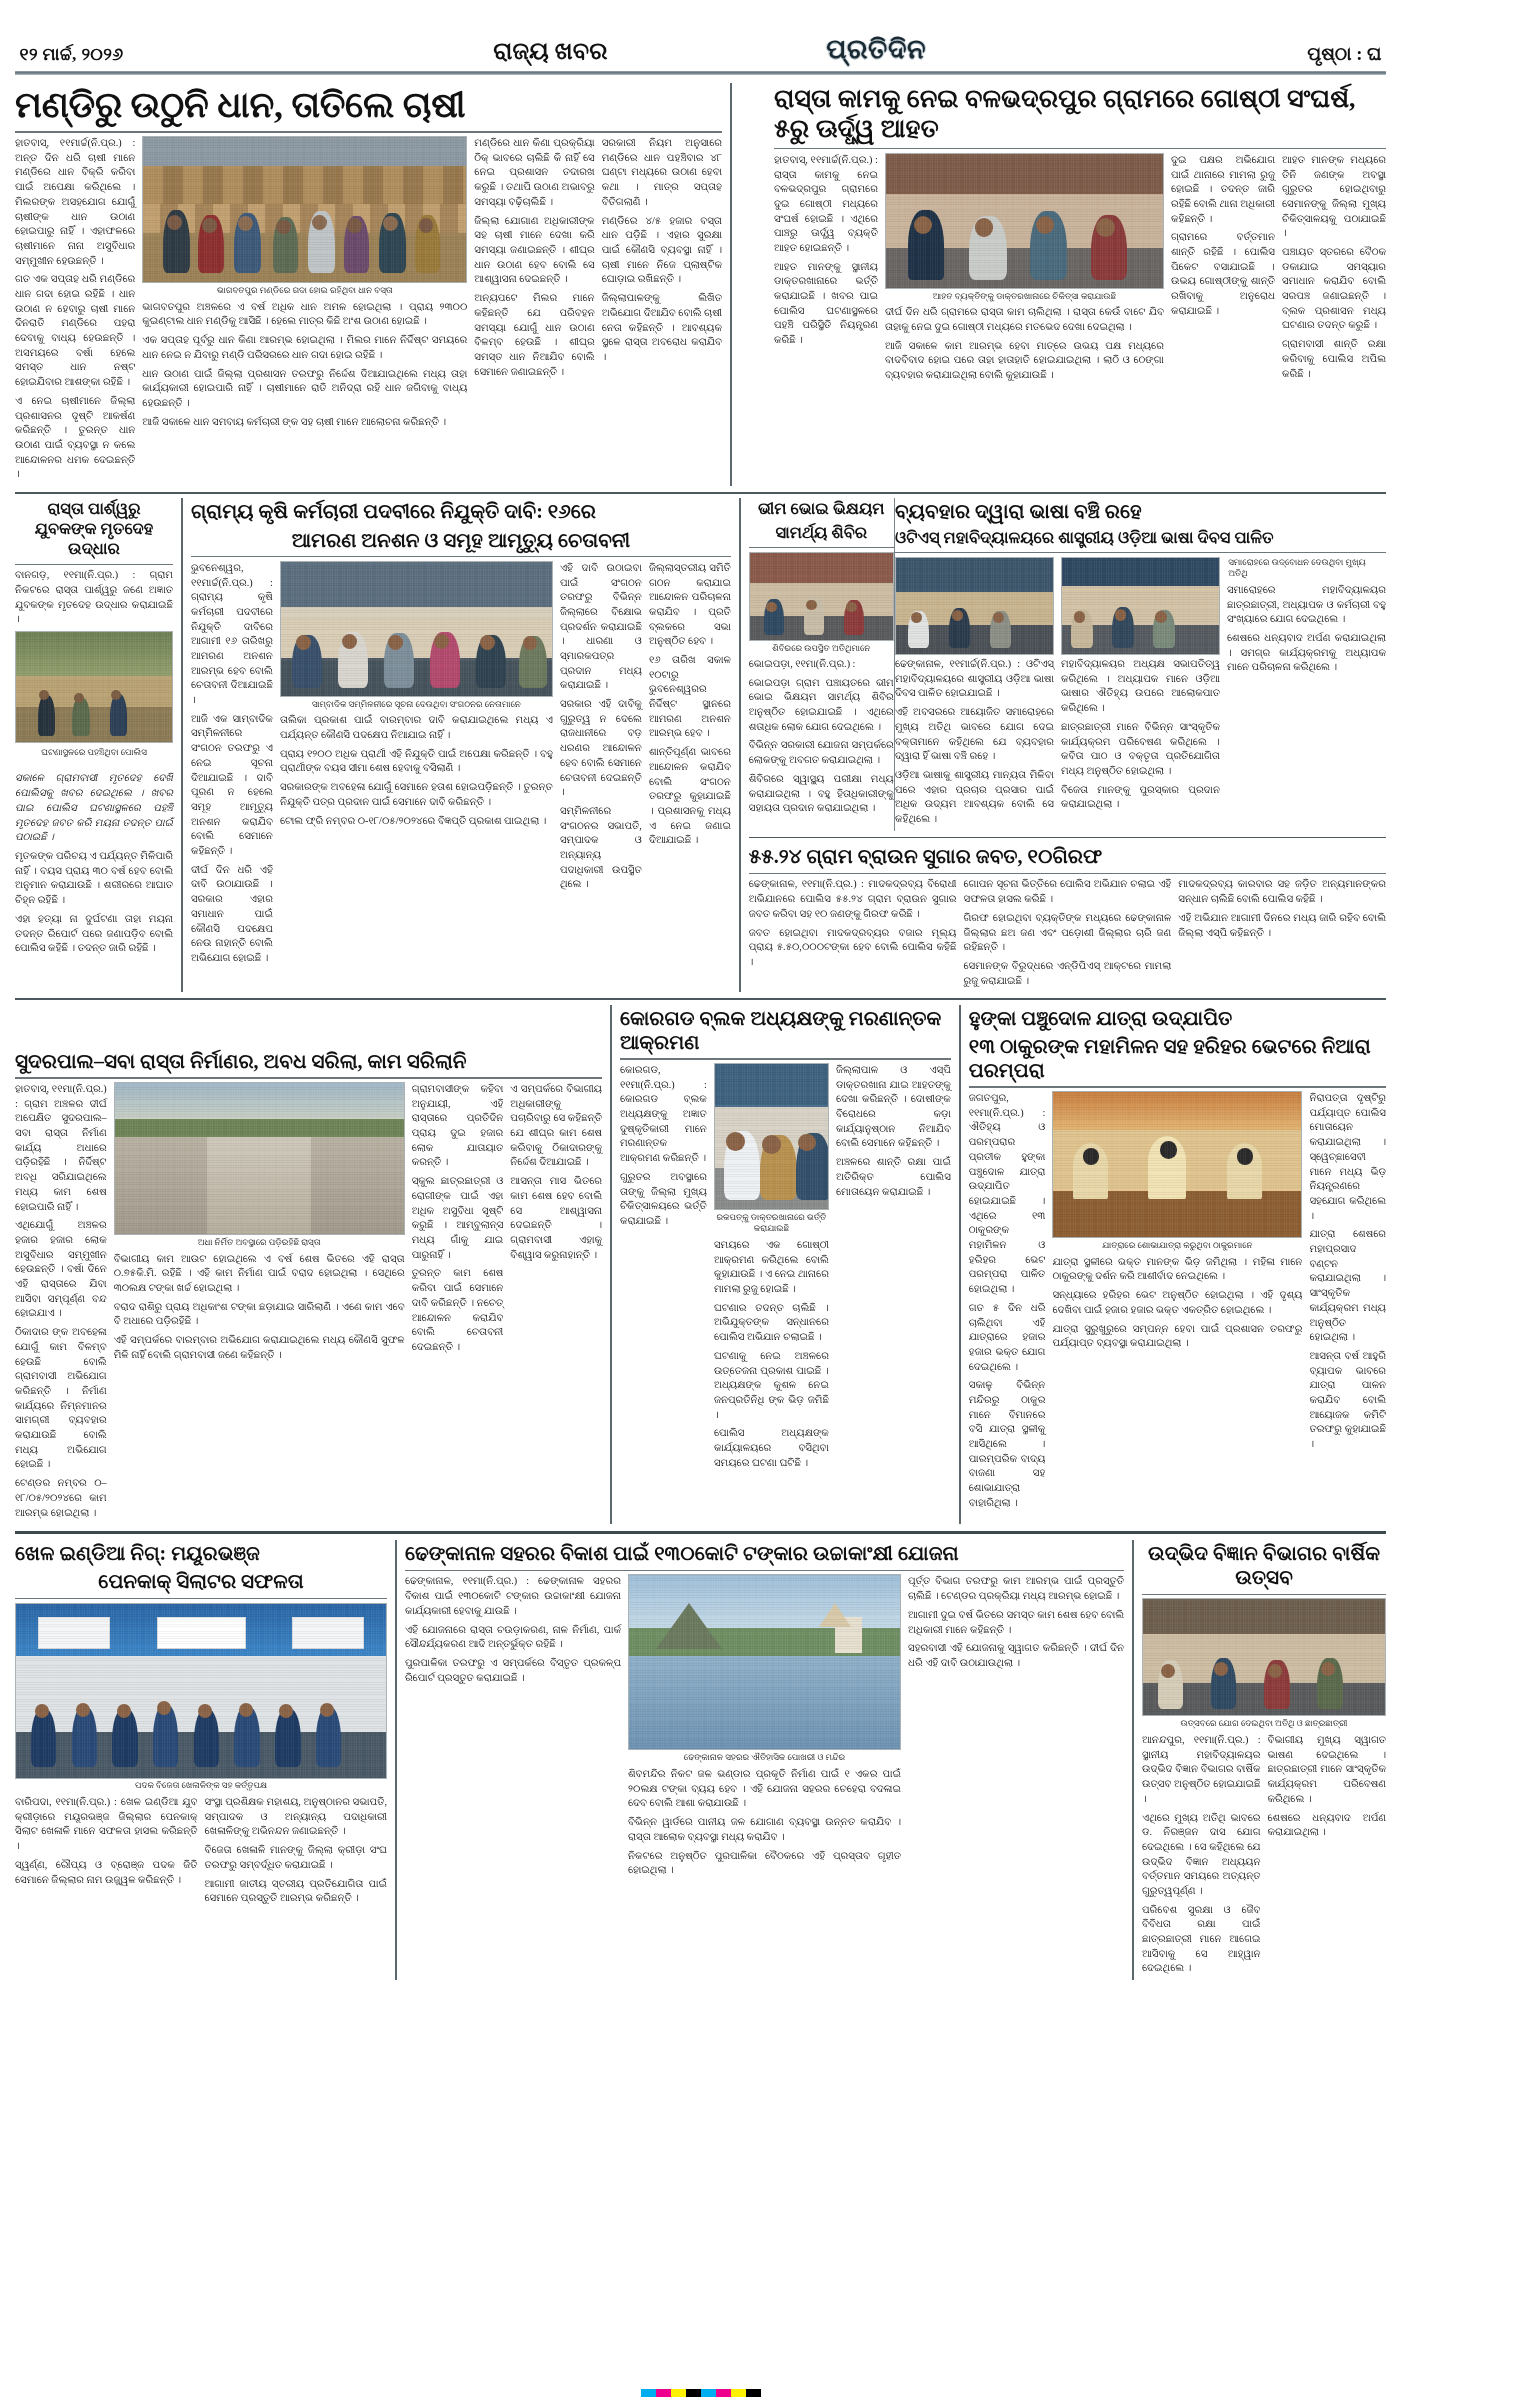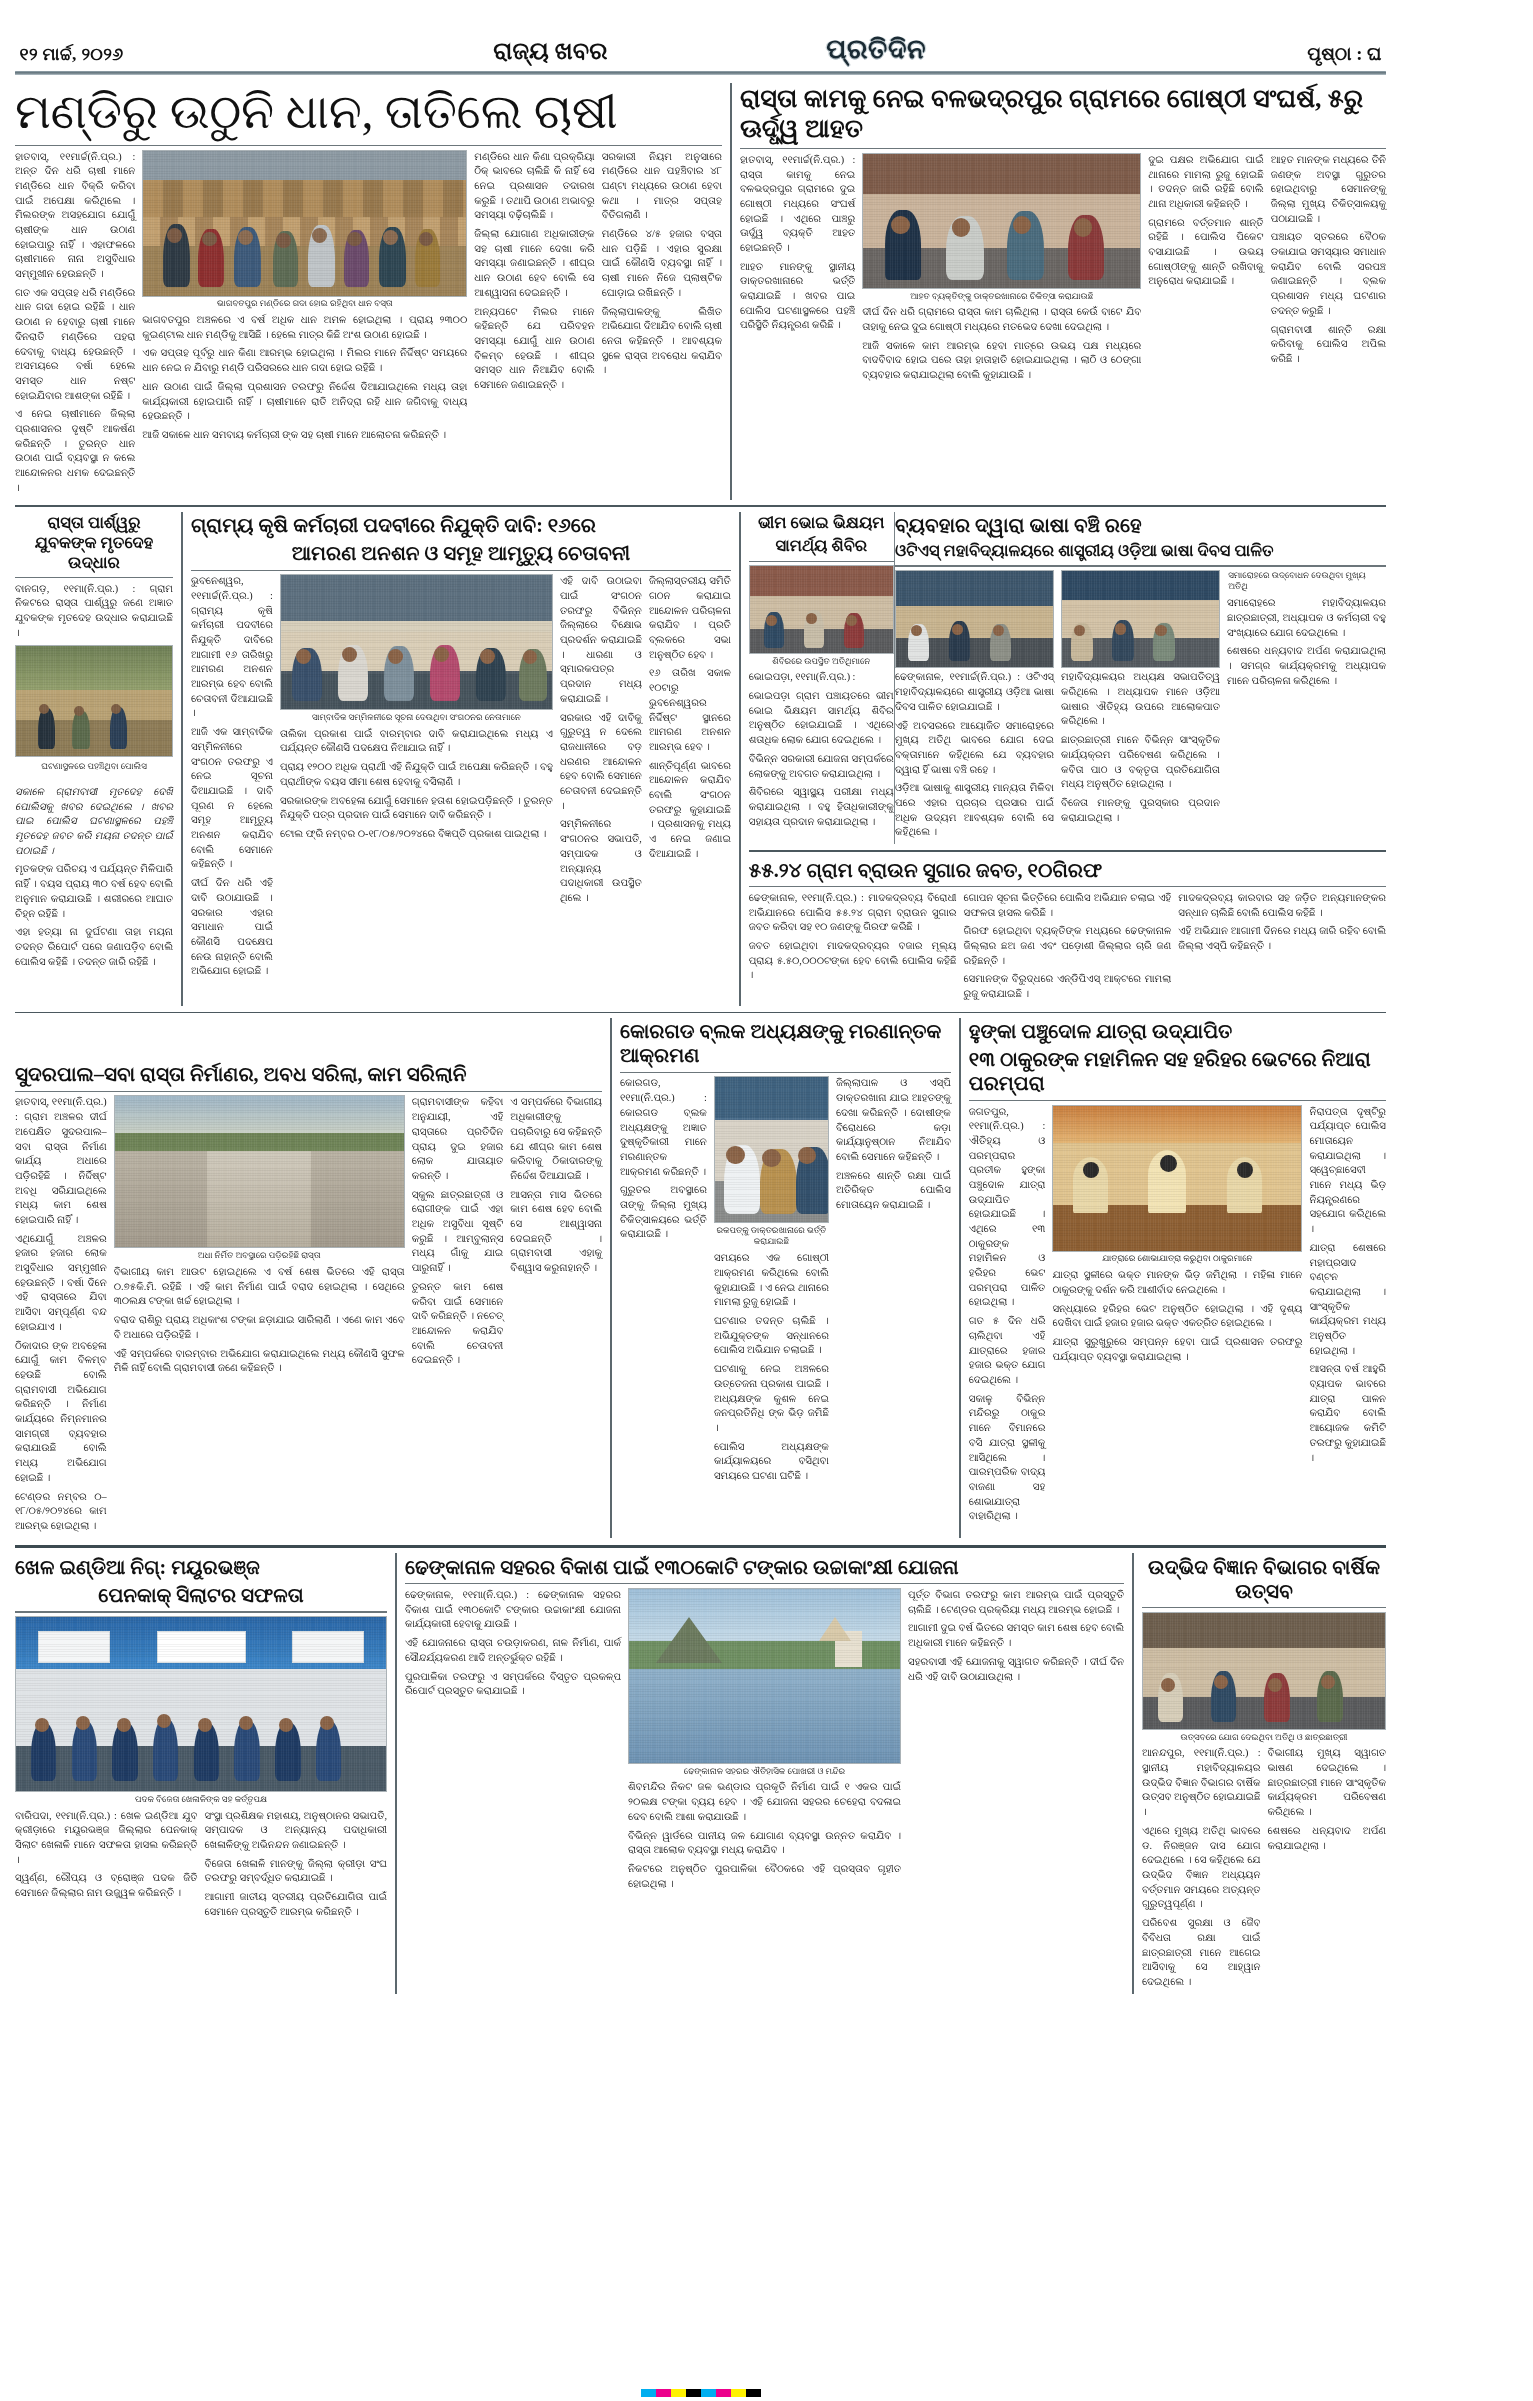--- a/index.html
+++ b/index.html
@@ -35,21 +35,21 @@
     height:4.1px;background:linear-gradient(#9aa9b1,#5f7078 45%,#b9c5cb);
     margin:3.5px 0 0 0;border-radius:0.6px;
   }
   .hr-thick{height:2.9px;background:#3c4a50;margin:7px 0 5.8px;}
   .hr-med{height:1.7px;background:#4b585e;margin:5.8px 0 4.6px;}
   .hr-thin{height:1.2px;background:#6c767b;margin:4.6px 0 3.5px;}
   .vr{width:1.7px;background:#5c686e;align-self:stretch;flex:0 0 1.7px;}
   .vr-thin{width:1.2px;background:#7a8489;align-self:stretch;flex:0 0 1.2px;}
 
   h1.head-xl{
-    font-size:48px;line-height:1.12;font-weight:400;margin:2.3px 0 5.8px;
+    font-size:36px;line-height:1.12;font-weight:700;margin:2.3px 0 5.8px;
     letter-spacing:-0.3px;
   }
   h2.head-l{
     font-size:25.6px;line-height:1.16;font-weight:700;margin:1.2px 0 4.6px;
   }
   h3.head-m{
     font-size:20px;line-height:1.2;font-weight:700;margin:1.2px 0 4.1px;
   }
   h4.head-s{
     font-size:16.3px;line-height:1.22;font-weight:700;margin:1.2px 0 3.5px;
@@ -161,21 +161,21 @@
         <div class="col">
           <p class="body">ସରକାରୀ ନିୟମ ଅନୁସାରେ ମଣ୍ଡିରେ ଧାନ ପହଞ୍ଚିବାର ୪୮ ଘଣ୍ଟା ମଧ୍ୟରେ ଉଠାଣ ହେବା କଥା । ମାତ୍ର ସପ୍ତାହ ବିତିଗଲାଣି ।</p>
           <p class="body">ମଣ୍ଡିରେ ୪/୫ ହଜାର ବସ୍ତା ଧାନ ପଡ଼ିଛି । ଏହାର ସୁରକ୍ଷା ପାଇଁ କୌଣସି ବ୍ୟବସ୍ଥା ନାହିଁ । ଚାଷୀ ମାନେ ନିଜେ ପ୍ଲାଷ୍ଟିକ ଘୋଡ଼ାଇ ରଖିଛନ୍ତି ।</p>
           <p class="body">ଜିଲ୍ଲାପାଳଙ୍କୁ ଲିଖିତ ଅଭିଯୋଗ ଦିଆଯିବ ବୋଲି ଚାଷୀ ନେତା କହିଛନ୍ତି । ଆବଶ୍ୟକ ସ୍ଥଳେ ରାସ୍ତା ଅବରୋଧ କରାଯିବ ।</p>
         </div>
       </div>
     </div>
 
     <div class="vr"></div>
 
-    <div style="flex:1 1 auto;min-width:0;">
+    <div style="flex:1 1 auto;min-width:0;margin-left:34px;">
       <h2 class="head-l">ରାସ୍ତା କାମକୁ ନେଇ ବଳଭଦ୍ରପୁର ଗ୍ରାମରେ ଗୋଷ୍ଠୀ ସଂଘର୍ଷ, ୫ରୁ ଊର୍ଦ୍ଧ୍ୱ ଆହତ</h2>
       <div class="hr-thin"></div>
       <div class="cols">
         <div class="col">
           <p class="body">ହାତବାସ୍, ୧୧ମାର୍ଚ୍ଚ(ନି.ପ୍ର.) : ରାସ୍ତା କାମକୁ ନେଇ ବଳଭଦ୍ରପୁର ଗ୍ରାମରେ ଦୁଇ ଗୋଷ୍ଠୀ ମଧ୍ୟରେ ସଂଘର୍ଷ ହୋଇଛି । ଏଥିରେ ପାଞ୍ଚରୁ ଊର୍ଦ୍ଧ୍ୱ ବ୍ୟକ୍ତି ଆହତ ହୋଇଛନ୍ତି ।</p>
           <p class="body">ଆହତ ମାନଙ୍କୁ ସ୍ଥାନୀୟ ଡାକ୍ତରଖାନାରେ ଭର୍ତ୍ତି କରାଯାଇଛି । ଖବର ପାଇ ପୋଲିସ ଘଟଣାସ୍ଥଳରେ ପହଞ୍ଚି ପରିସ୍ଥିତି ନିୟନ୍ତ୍ରଣ କରିଛି ।</p>
         </div>
         <div class="col" style="flex:0 0 279px;">
           <div class="photo p-indoor ph-grain" style="height:134px;">
             <div class="band" style="top:0;height:30%;background:#7e5c4a;"></div>

